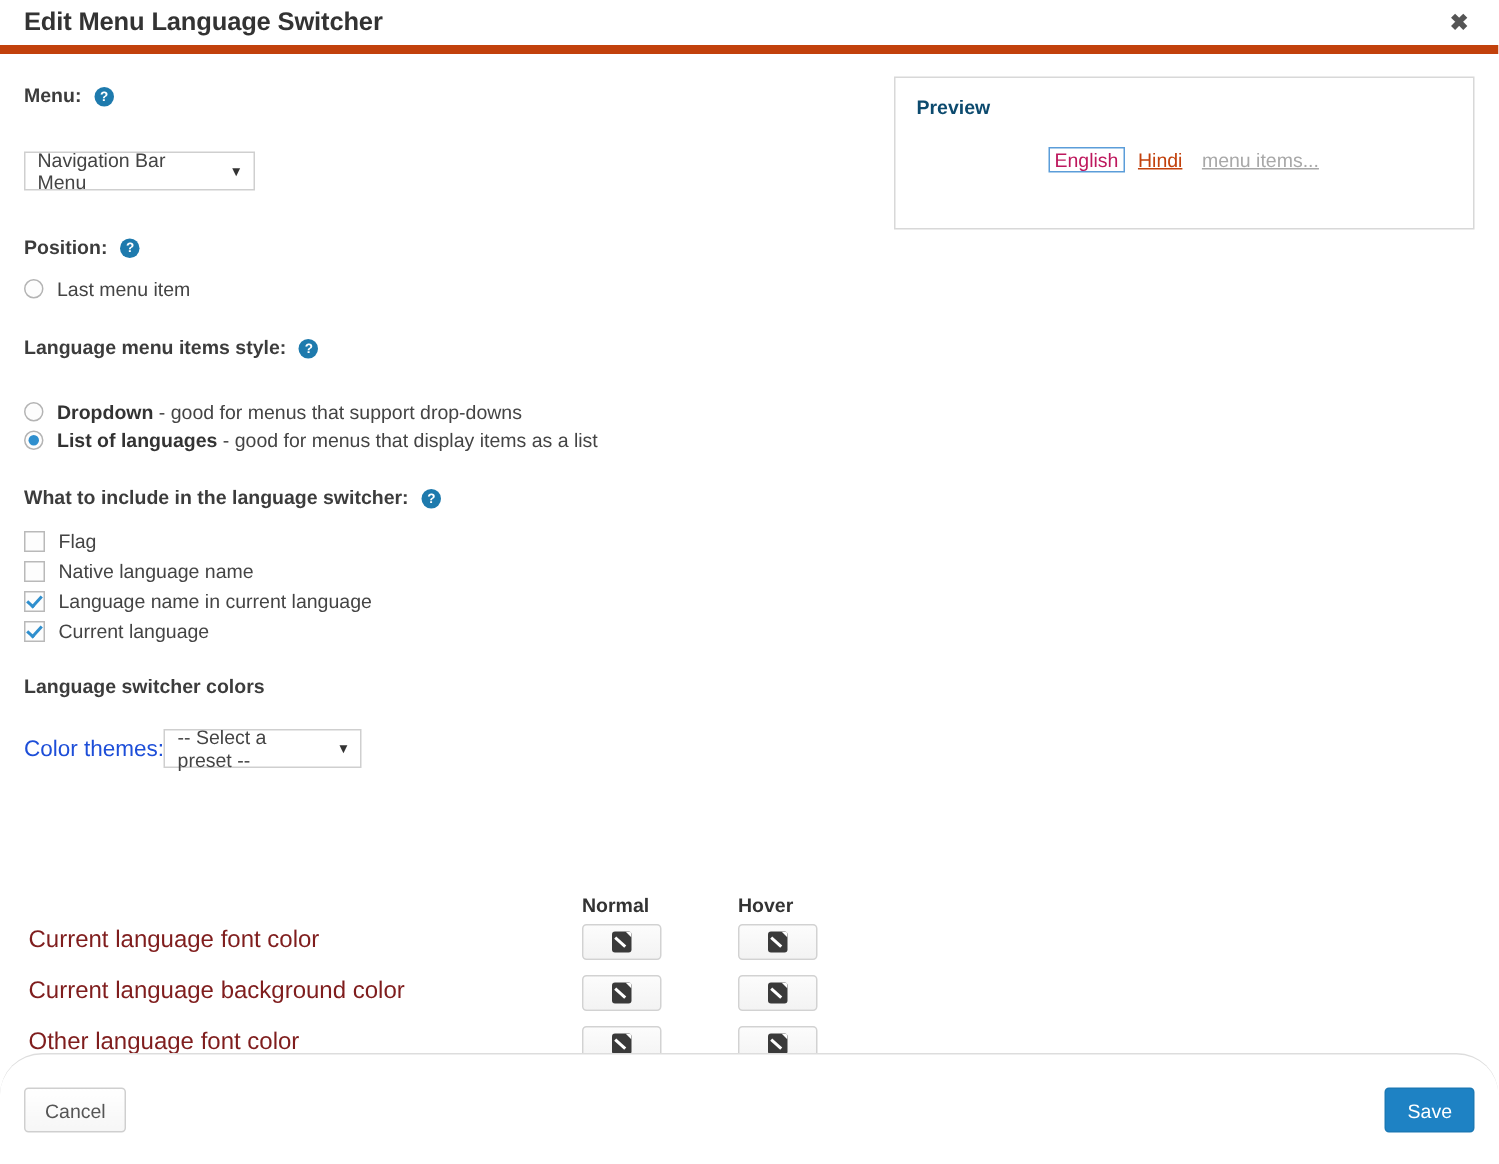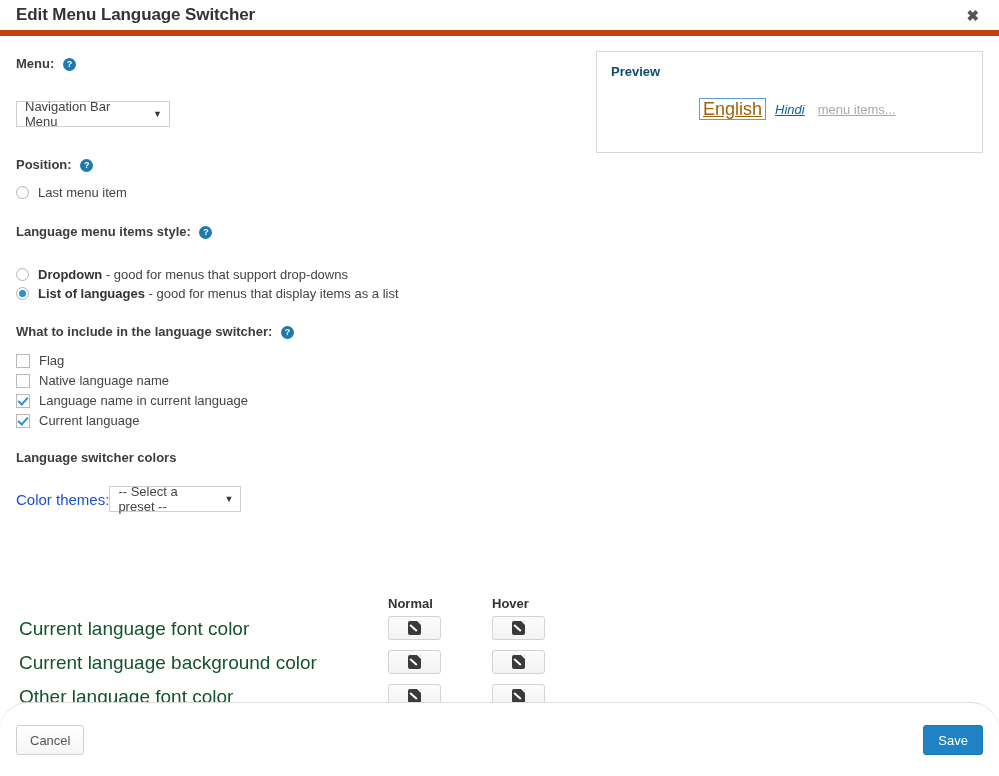--- a/index.html
+++ b/index.html
@@ -182,22 +182,22 @@
 
   
   .color-head {
     position: absolute;
     font-size: 13px;
     font-weight: bold;
     color: #333333;
   }
   .color-row-label {
     position: absolute;
-    font-size: 19px;
-    color: #14532d;
+    font-size: 16px;
+    color: #7f1d1d;
     white-space: nowrap;
   }
   .color-btn {
     position: absolute;
     width: 53px;
     height: 24px;
     border: 1px solid #d2d2d2;
     border-radius: 3px;
     background: linear-gradient(#fcfcfc, #f3f3f3);
     box-sizing: border-box;
@@ -258,31 +258,29 @@
     display: flex;
     align-items: center;
   }
   .pv-current {
     border: 1px solid #5b9dd9;
     padding: 1px 3px;
     margin-right: 9px;
     line-height: 1;
   }
   .pv-current span {
-    color: #a16207;
+    color: #be185d;
+    font-size: 13px;
+  }
+  .pv-link {
+    color: #c2410c;
     text-decoration: underline;
-    font-size: 18px;
-  }
-  .pv-link {
-    color: #0369a1;
-    text-decoration: underline;
     font-size: 13px;
     margin-right: 13px;
     cursor: pointer;
-    font-style: italic;
   }
   .pv-muted {
     color: #a8a8a8;
     text-decoration: underline;
     font-size: 13px;
   }
 
   
   .dialog-footer {
     position: absolute;

